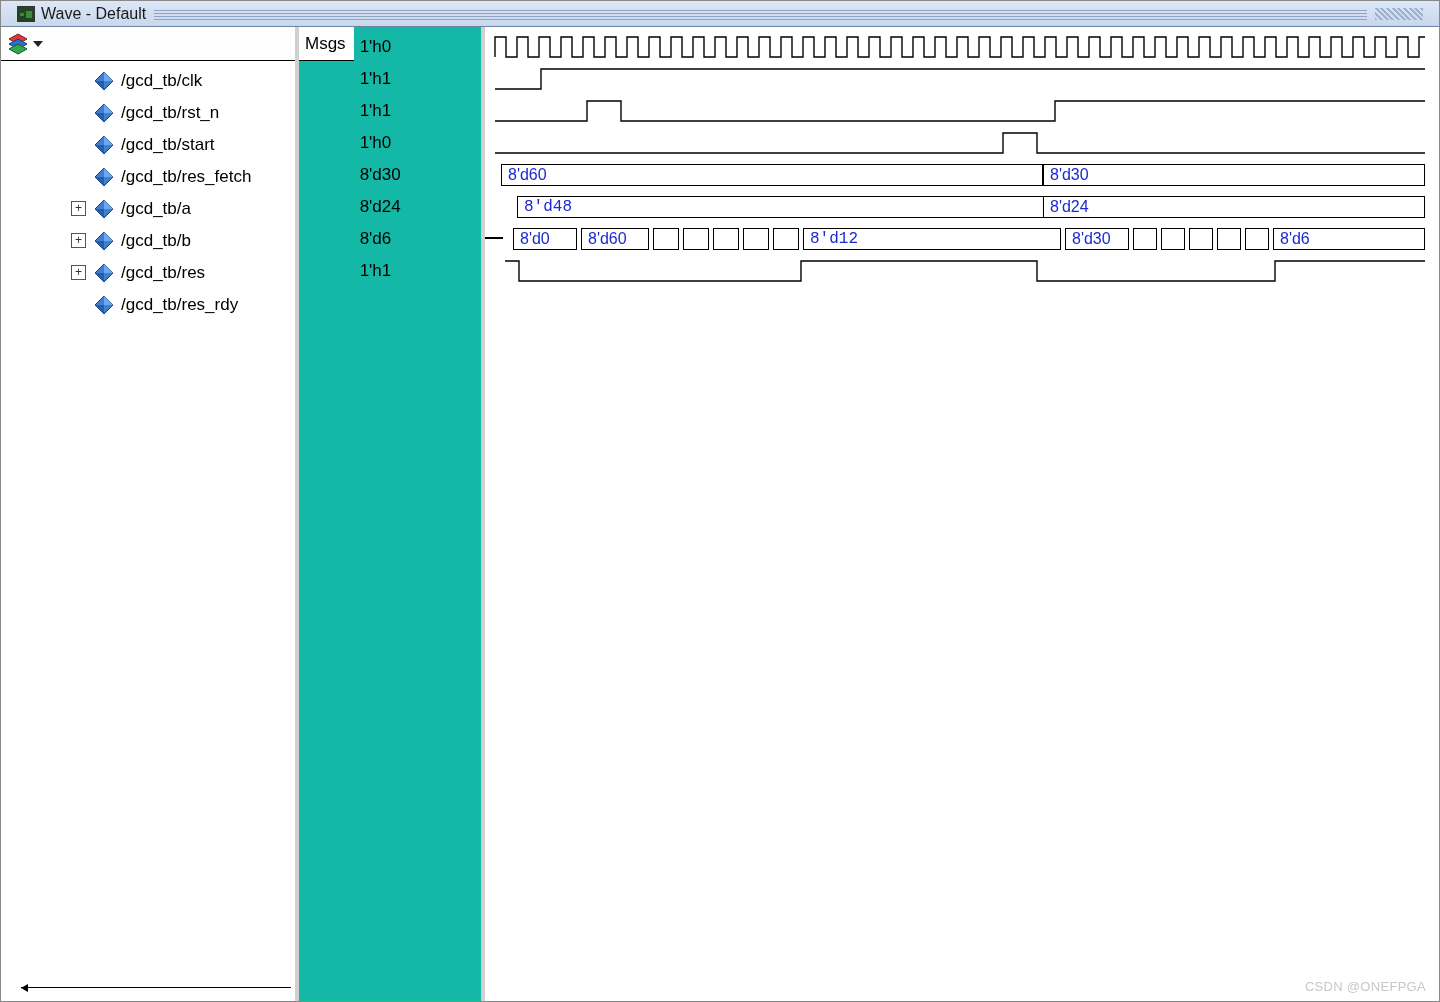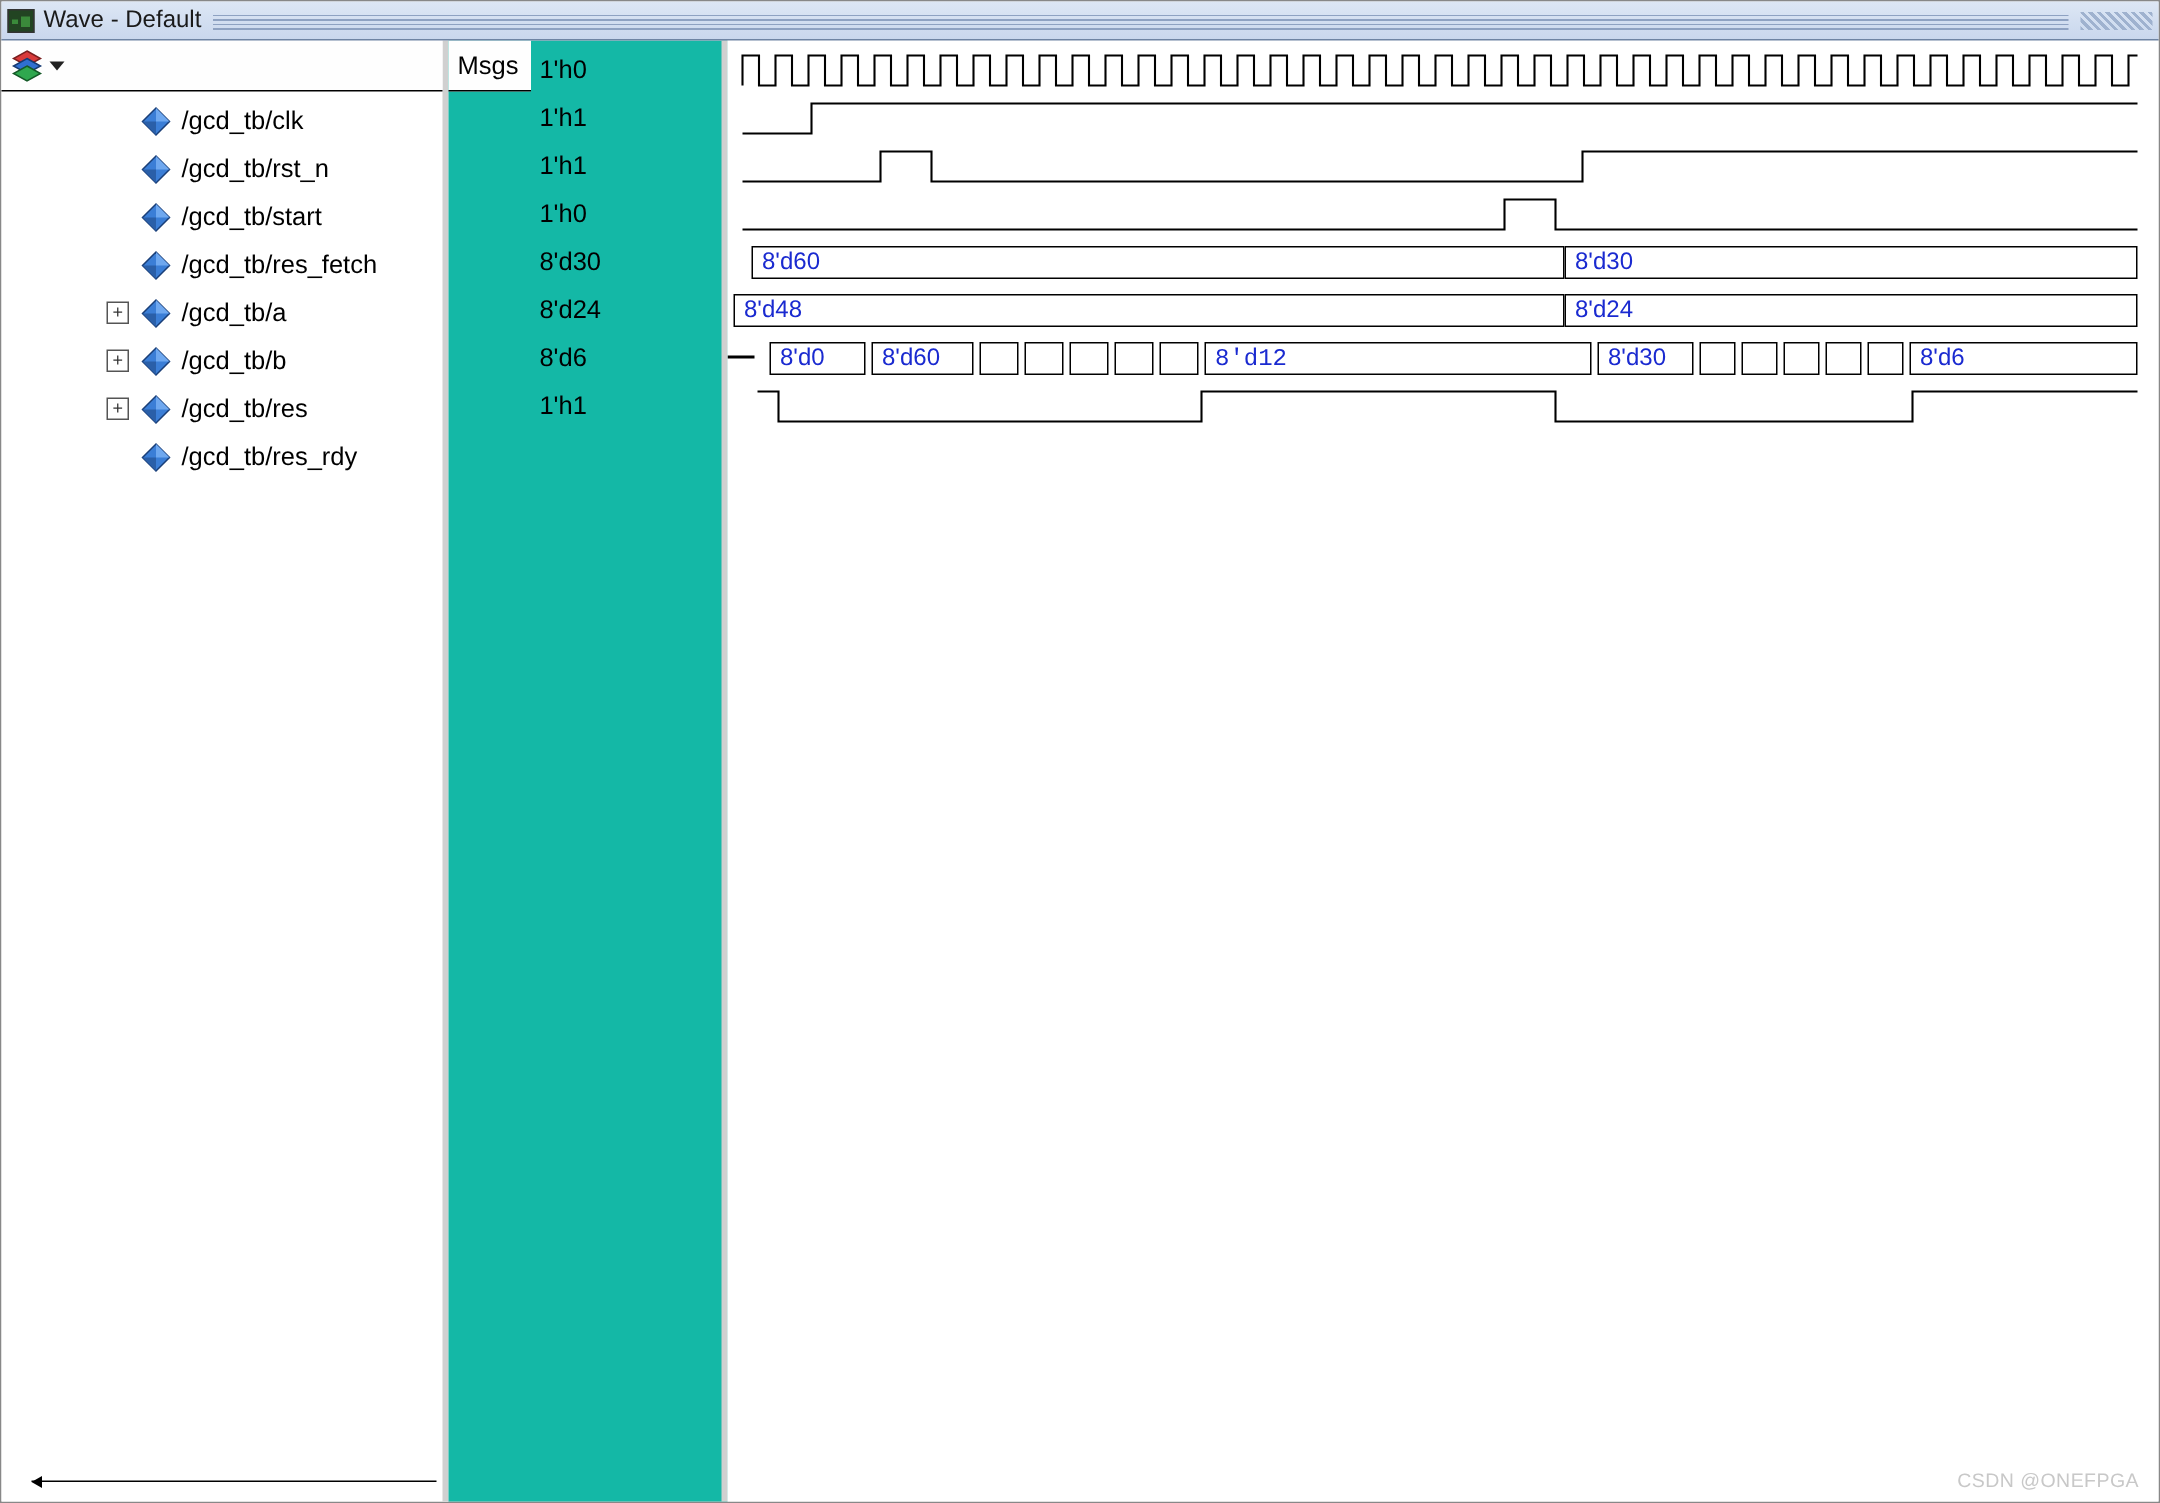--- a/index.html
+++ b/index.html
@@ -18,21 +18,21 @@
     width: 100%;
     height: 100%;
     border: 1px solid #888;
   }
   .titlebar {
     height: 26px;
     background: linear-gradient(to bottom, #dde7f5, #c9d7ed);
     border-bottom: 1px solid #6e84a3;
     display: flex;
     align-items: center;
-    padding: 0 4px;
+    padding: 0 16px;
     position: relative;
   }
   .titlebar-icon {
     width: 18px;
     height: 16px;
     margin-right: 6px;
     background: #224422;
     border: 1px solid #333;
     display: inline-block;
     position: relative;
@@ -363,21 +363,21 @@
             <path d="M 10 26 L 102 26 L 102 6 L 136 6 L 136 26 L 570 26 L 570 6 L 940 6" stroke="#000" fill="none" stroke-width="1.4"></path>
           </svg>
           <svg class="wave-svg" width="960" height="32" style="top: 100px;">
             <path d="M 10 26 L 518 26 L 518 6 L 552 6 L 552 26 L 940 26" stroke="#000" fill="none" stroke-width="1.4"></path>
           </svg>
           <div class="bus-row" style="top: 132px;">
             <div class="bus-seg" style="left: 16px; width: 542px;">8'd60</div>
             <div class="bus-seg" style="left: 558px; width: 382px;">8'd30</div>
           </div>
           <div class="bus-row" style="top: 164px;">
-            <div class="bus-seg" style="left: 4px; width: 554px;">8'd48</div>
+            <div class="bus-seg" style="left: 32px; width: 554px; font-family: Liberation Mono, monospace;">8'd48</div>
             <div class="bus-seg" style="left: 558px; width: 382px;">8'd24</div>
           </div>
           <div class="bus-row" style="top: 196px;">
             <div class="bus-initial" style="width: 18px;"></div>
             <div class="bus-seg" style="left: 28px; width: 64px;">8'd0</div>
             <div class="bus-seg" style="left: 96px; width: 68px;">8'd60</div>
             <div class="bus-seg" style="left: 168px; width: 26px;"></div>
             <div class="bus-seg" style="left: 198px; width: 26px;"></div>
             <div class="bus-seg" style="left: 228px; width: 26px;"></div>
             <div class="bus-seg" style="left: 258px; width: 26px;"></div>

